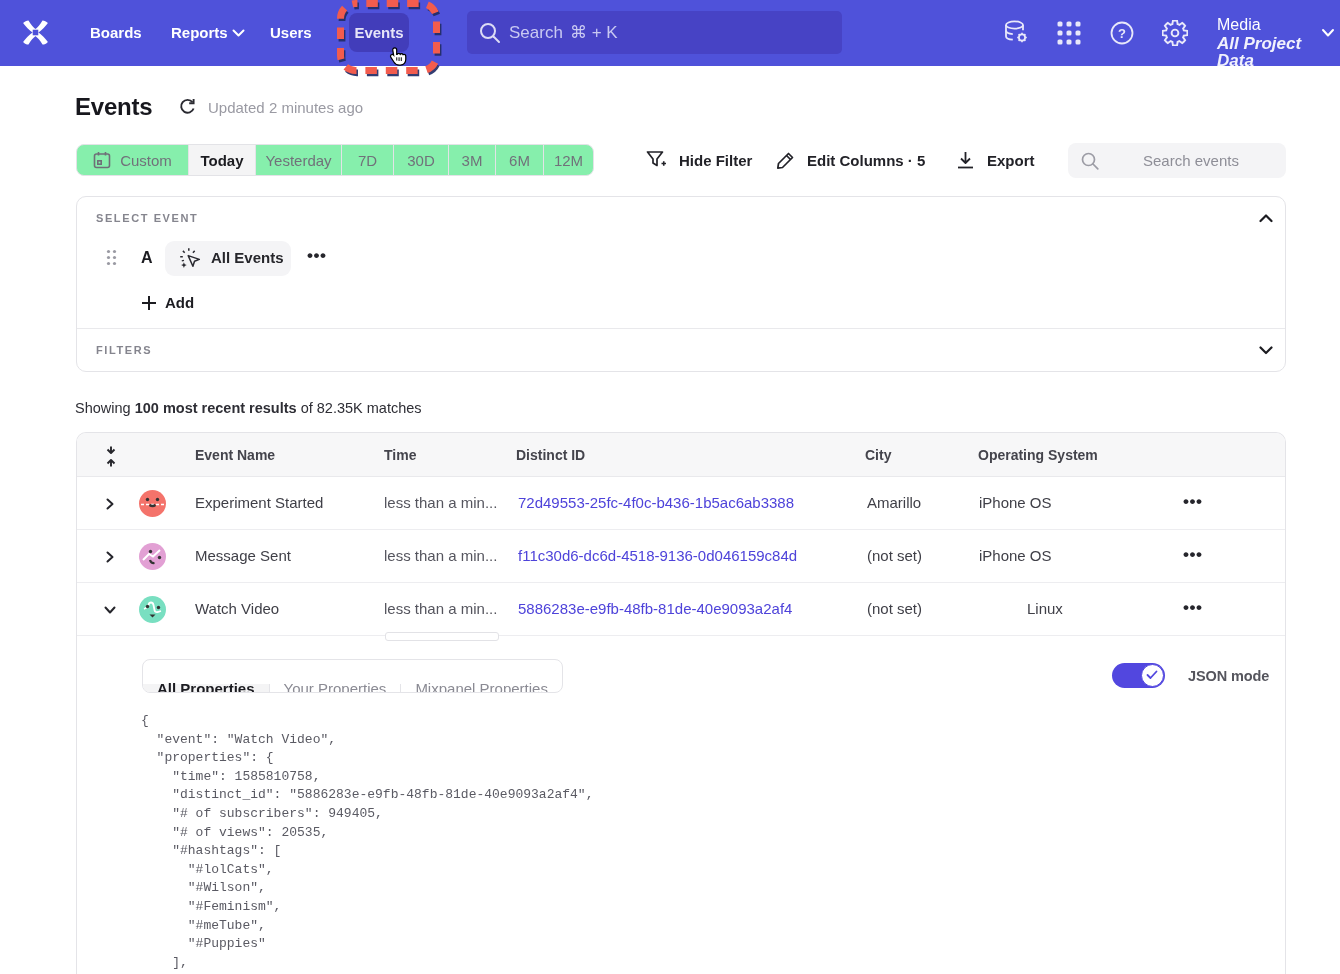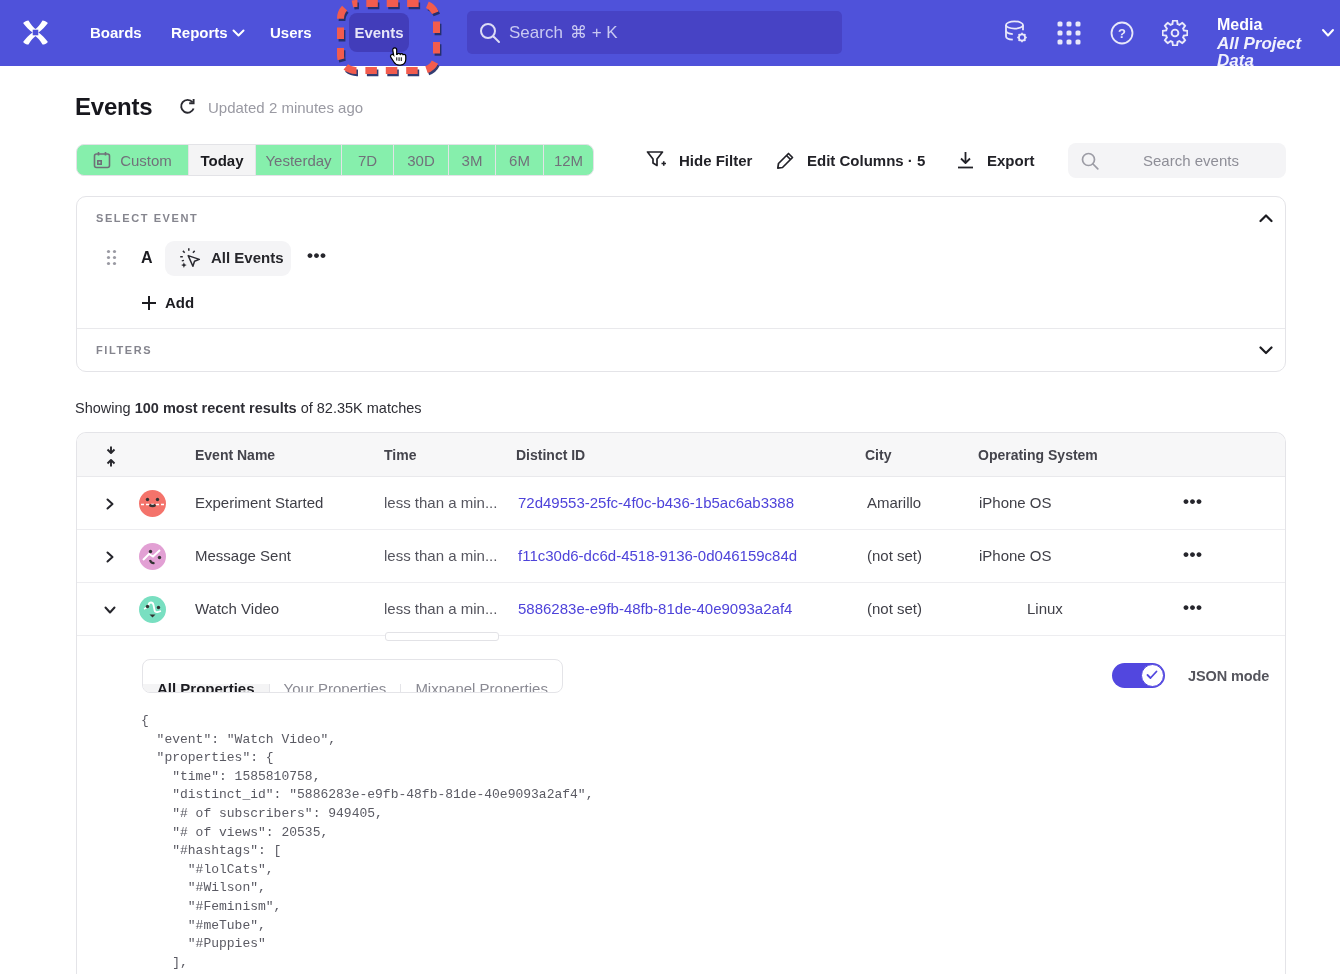--- a/index.html
+++ b/index.html
@@ -7,21 +7,21 @@
 body { font-family:"Liberation Sans", sans-serif; position:relative; }
 #page { position:absolute; left:0; top:0; width:1340px; height:974px; }
 .abs { position:absolute; }
 
 
 .nav { position:absolute; left:0; top:0; width:1340px; height:66px; background:#4f52da; }
 .nav-link { position:absolute; top:0; height:66px; line-height:66px; color:#fff; font-size:15px; font-weight:600; }
 .events-btn { position:absolute; left:349px; top:13px; width:60px; height:39px; background:#423dba; border-radius:8px; color:#e6e4f8; font-size:15px; font-weight:600; text-align:center; line-height:39px; }
 .searchbar { position:absolute; left:467px; top:11px; width:375px; height:43px; background:#4743c5; border-radius:5px; color:#c9c9f2; font-size:17px; line-height:43px; }
 .media { position:absolute; left:1217px; top:15px; color:#fff; }
-.media .t1 { font-size:16px; font-weight:700; line-height:20px; }
+.media .t1 { font-size:16px; font-weight:400; line-height:20px; }
 .media .t2 { font-size:17px; font-weight:600; line-height:17px; color:rgba(255,255,255,.92);font-style:italic; }
 
 
 .h1 { position:absolute; left:75px; top:93px; font-size:24px; font-weight:700; letter-spacing:-0.2px; color:#17171d; }
 .updated { position:absolute; left:208px; top:99px; font-size:15px; color:#9a9aa3; }
 
 
 .seg { position:absolute; left:76px; top:144px; height:32px; border:1px solid #e3e3e7; border-radius:8px; display:flex; align-items:stretch; background:#86efac; }
 .seg > div { display:flex; align-items:center; justify-content:center; font-size:15px; color:#71717a; border-right:1px solid #e3e3e7; }
 .seg > div:last-child { border-right:none; }

